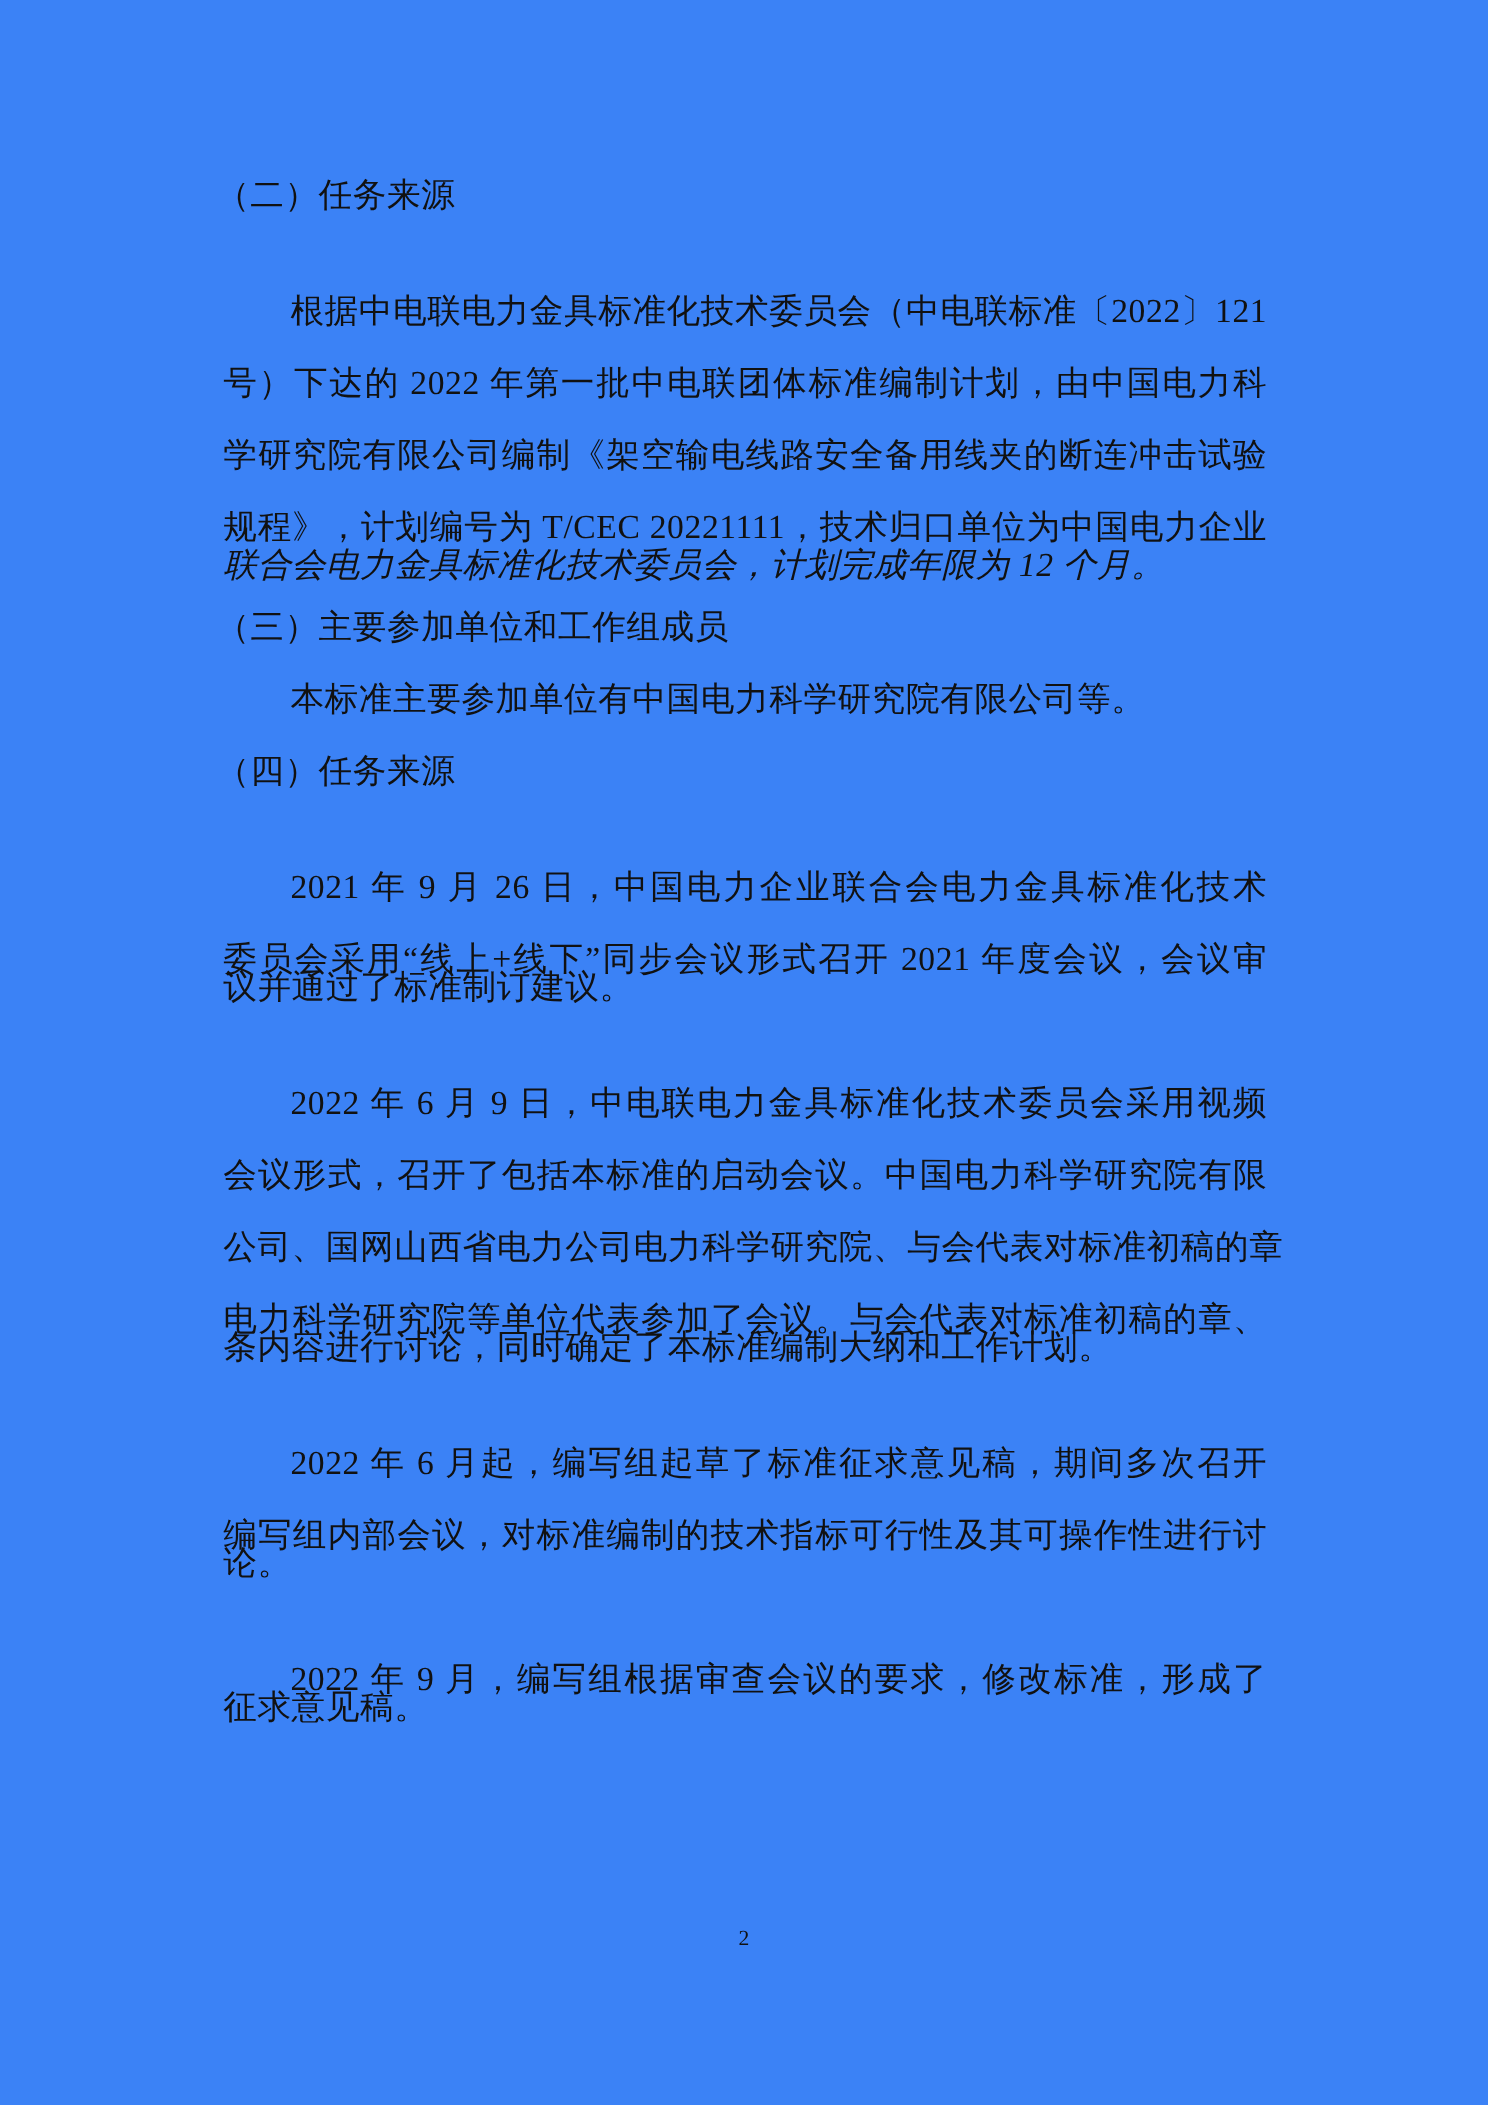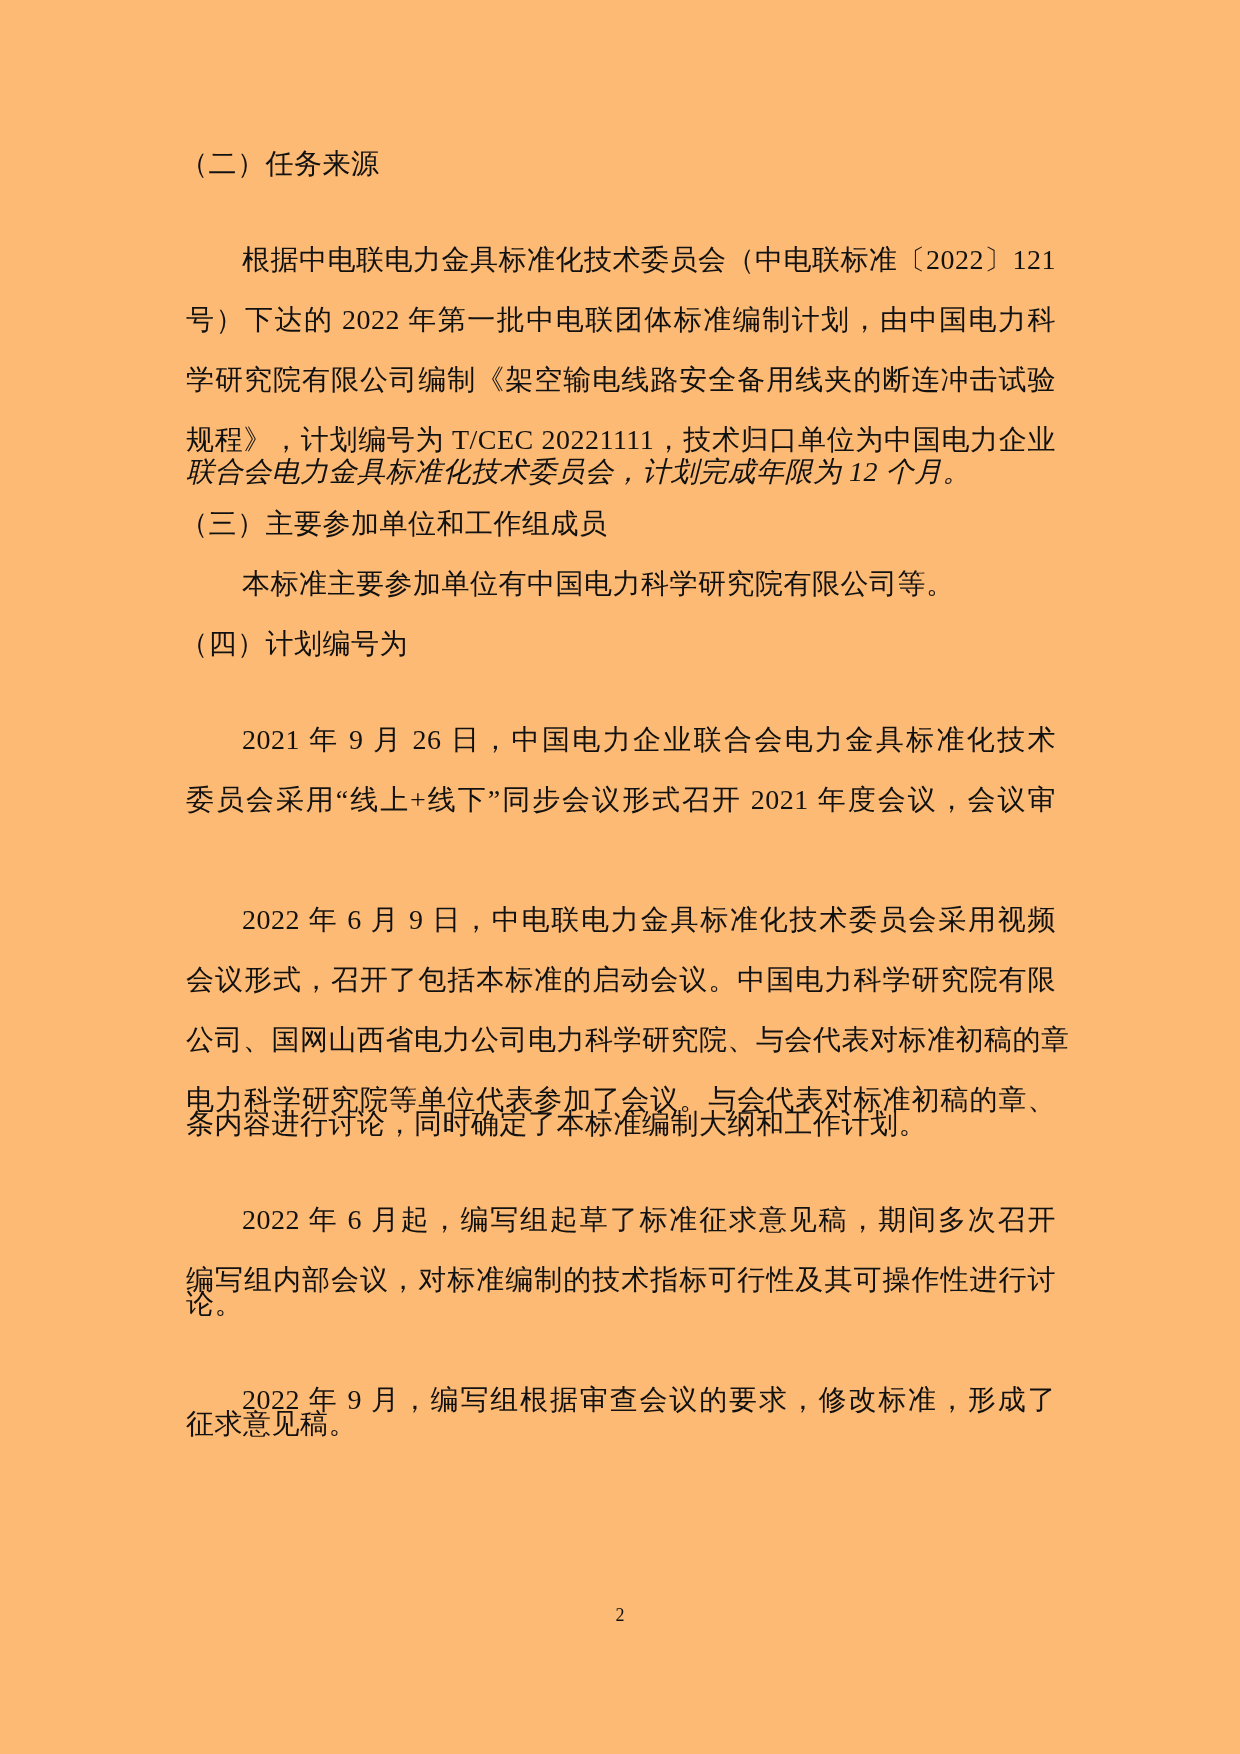--- a/index.html
+++ b/index.html
@@ -14,21 +14,21 @@
       overflow: hidden;
       font-family: "Liberation Serif", "DejaVu Serif", serif;
       color: #111111;
     }
     .page {
       position: absolute;
       left: 0;
       top: 0;
       width: 1240px;
       height: 1754px;
-      background: #fdba74;
+      background: #3b82f6;
     }
     .line {
       position: absolute;
       left: 186px;
       width: 870px;
       font-size: 28px;
       line-height: 36px;
       white-space: nowrap;
       letter-spacing: 0.5px;
     }
@@ -63,24 +63,25 @@
 
   <div class="line indent justify" style="top:206px;">根据中电联电力金具标准化技术委员会（中电联标准〔2022〕121</div>
   <div class="line justify" style="top:266px;">号）下达的 2022 年第一批中电联团体标准编制计划，由中国电力科</div>
   <div class="line justify" style="top:326px;">学研究院有限公司编制《架空输电线路安全备用线夹的断连冲击试验</div>
   <div class="line justify" style="top:386px;">规程》，计划编号为 T/CEC 20221111，技术归口单位为中国电力企业</div>
   <div class="line" style="top:454px;font-style:italic;">联合会电力金具标准化技术委员会，计划完成年限为 12 个月。</div>
 
   <div class="line heading" style="top:506px;">（三）主要参加单位和工作组成员</div>
   <div class="line indent" style="top:566px;">本标准主要参加单位有中国电力科学研究院有限公司等。</div>
 
-  <div class="line heading" style="top:626px;">（四）计划编号为</div>
+  <div class="line heading" style="top:626px;">（四）任务来源</div>
 
   <div class="line indent justify" style="top:686px;">2021 年 9 月 26 日，中国电力企业联合会电力金具标准化技术</div>
   <div class="line justify" style="top:746px;">委员会采用“线上+线下”同步会议形式召开 2021 年度会议，会议审</div>
+  <div class="line" style="top:806px;">议并通过了标准制订建议。</div>
 
   <div class="line indent justify" style="top:866px;">2022 年 6 月 9 日，中电联电力金具标准化技术委员会采用视频</div>
   <div class="line justify" style="top:926px;">会议形式，召开了包括本标准的启动会议。中国电力科学研究院有限</div>
   <div class="line justify" style="top:986px;">公司、国网山西省电力公司电力科学研究院、与会代表对标准初稿的章</div>
   <div class="line" style="top:1106px;">条内容进行讨论，同时确定了本标准编制大纲和工作计划。</div>
   <div class="line justify" style="top:1046px;">电力科学研究院等单位代表参加了会议。与会代表对标准初稿的章、</div>
 
   <div class="line indent justify" style="top:1166px;">2022 年 6 月起，编写组起草了标准征求意见稿，期间多次召开</div>
   <div class="line justify" style="top:1226px;">编写组内部会议，对标准编制的技术指标可行性及其可操作性进行讨</div>
   <div class="line" style="top:1286px;">论。</div>

